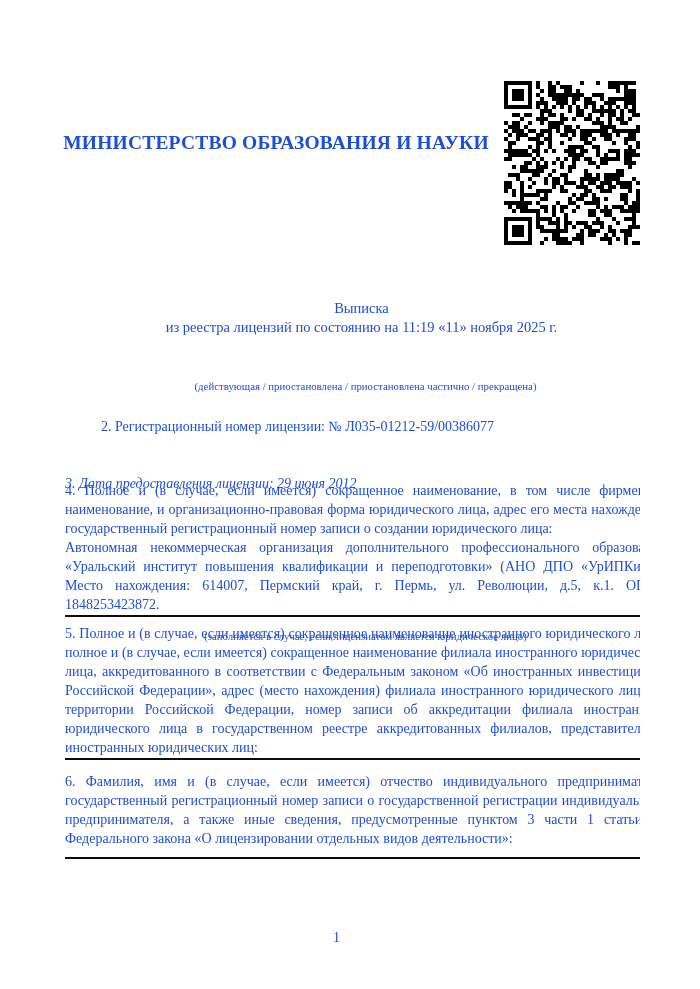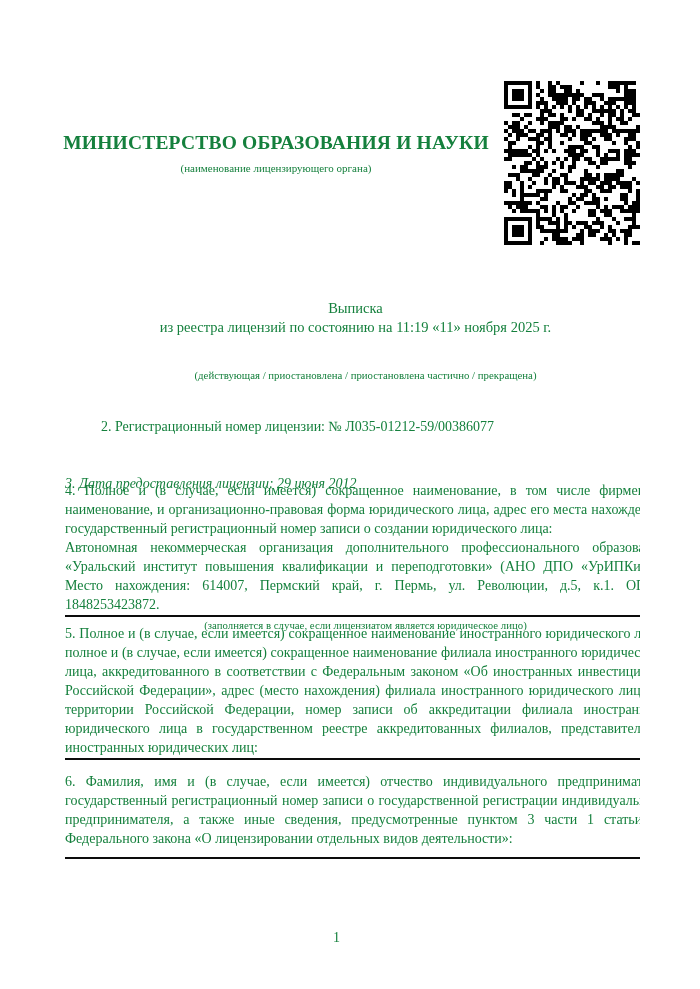--- a/index.html
+++ b/index.html
@@ -1,21 +1,21 @@
 <!DOCTYPE html>
 <html><head>
 <meta charset="utf-8">
 <style>
   html, body { margin: 0; padding: 0; background: #ffffff; }
   .page {
     position: relative;
     width: 640px;
     height: 989px;
     background: #ffffff;
-    color: #15803d;
+    color: #1d4ed8;
     font-family: "Liberation Serif", "DejaVu Serif", serif;
     overflow: hidden;
   }
   
   .ministry {
     position: absolute;
     left: 63px;
     top: 128px;
     width: 426px;
     text-align: center;
@@ -37,21 +37,21 @@
     position: absolute;
     left: 504px;
     top: 81px;
     width: 164px;
     height: 164px;
     background: #fff;
   }
   
   .doc-title {
     position: absolute;
-    left: 55px;
+    left: 61px;
     top: 299px;
     width: 601px;
     text-align: center;
     font-size: 14.5px;
     line-height: 19px;
   }
   
   .section {
     position: absolute;
     left: 65px;
@@ -64,21 +64,21 @@
   .s3 { top: 474px; font-style: italic; }
   .s4 { top: 481px; }
   .s5 { top: 624px; }
   .s6 { top: 772px; font-family: Liberation Serif, serif; }
   .s7 { top: 895px; }
   .just { text-align: justify; }
   .caption {
     font-size: 10.8px;
     line-height: 15px;
     text-align: center;
-    margin-top: 1px;
+    margin-top: 12px;
   }
   .field-underline {
     border-bottom: 2px solid #0c0c0c;
     height: 0;
     margin-top: 1px;
   }
   .gap8 { height: 8px; }
   
   .page-number {
     position: absolute;
@@ -926,21 +926,20 @@
         <rect x="30" y="40" width="1" height="1" fill="#000000"></rect>
         <rect x="32" y="40" width="1" height="1" fill="#000000"></rect>
         <rect x="33" y="40" width="1" height="1" fill="#000000"></rect>
         <rect x="35" y="40" width="1" height="1" fill="#000000"></rect>
         <rect x="39" y="40" width="1" height="1" fill="#000000"></rect>
       </svg>
   </div>
 
   <div class="ministry">
     <div class="ministry-line">МИНИСТЕРСТВО ОБРАЗОВАНИЯ И НАУКИ</div>
-    <div class="ministry-caption">(наименование лицензирующего органа)</div>
   </div>
 
   <div class="doc-title">
     <div>Выписка</div>
     <div>из реестра лицензий по состоянию на 11:19 «11» ноября 2025 г.</div>
   </div>
 
   <div class="section s1">
     <div class="caption">(действующая / приостановлена / приостановлена частично / прекращена)</div>
   </div>

